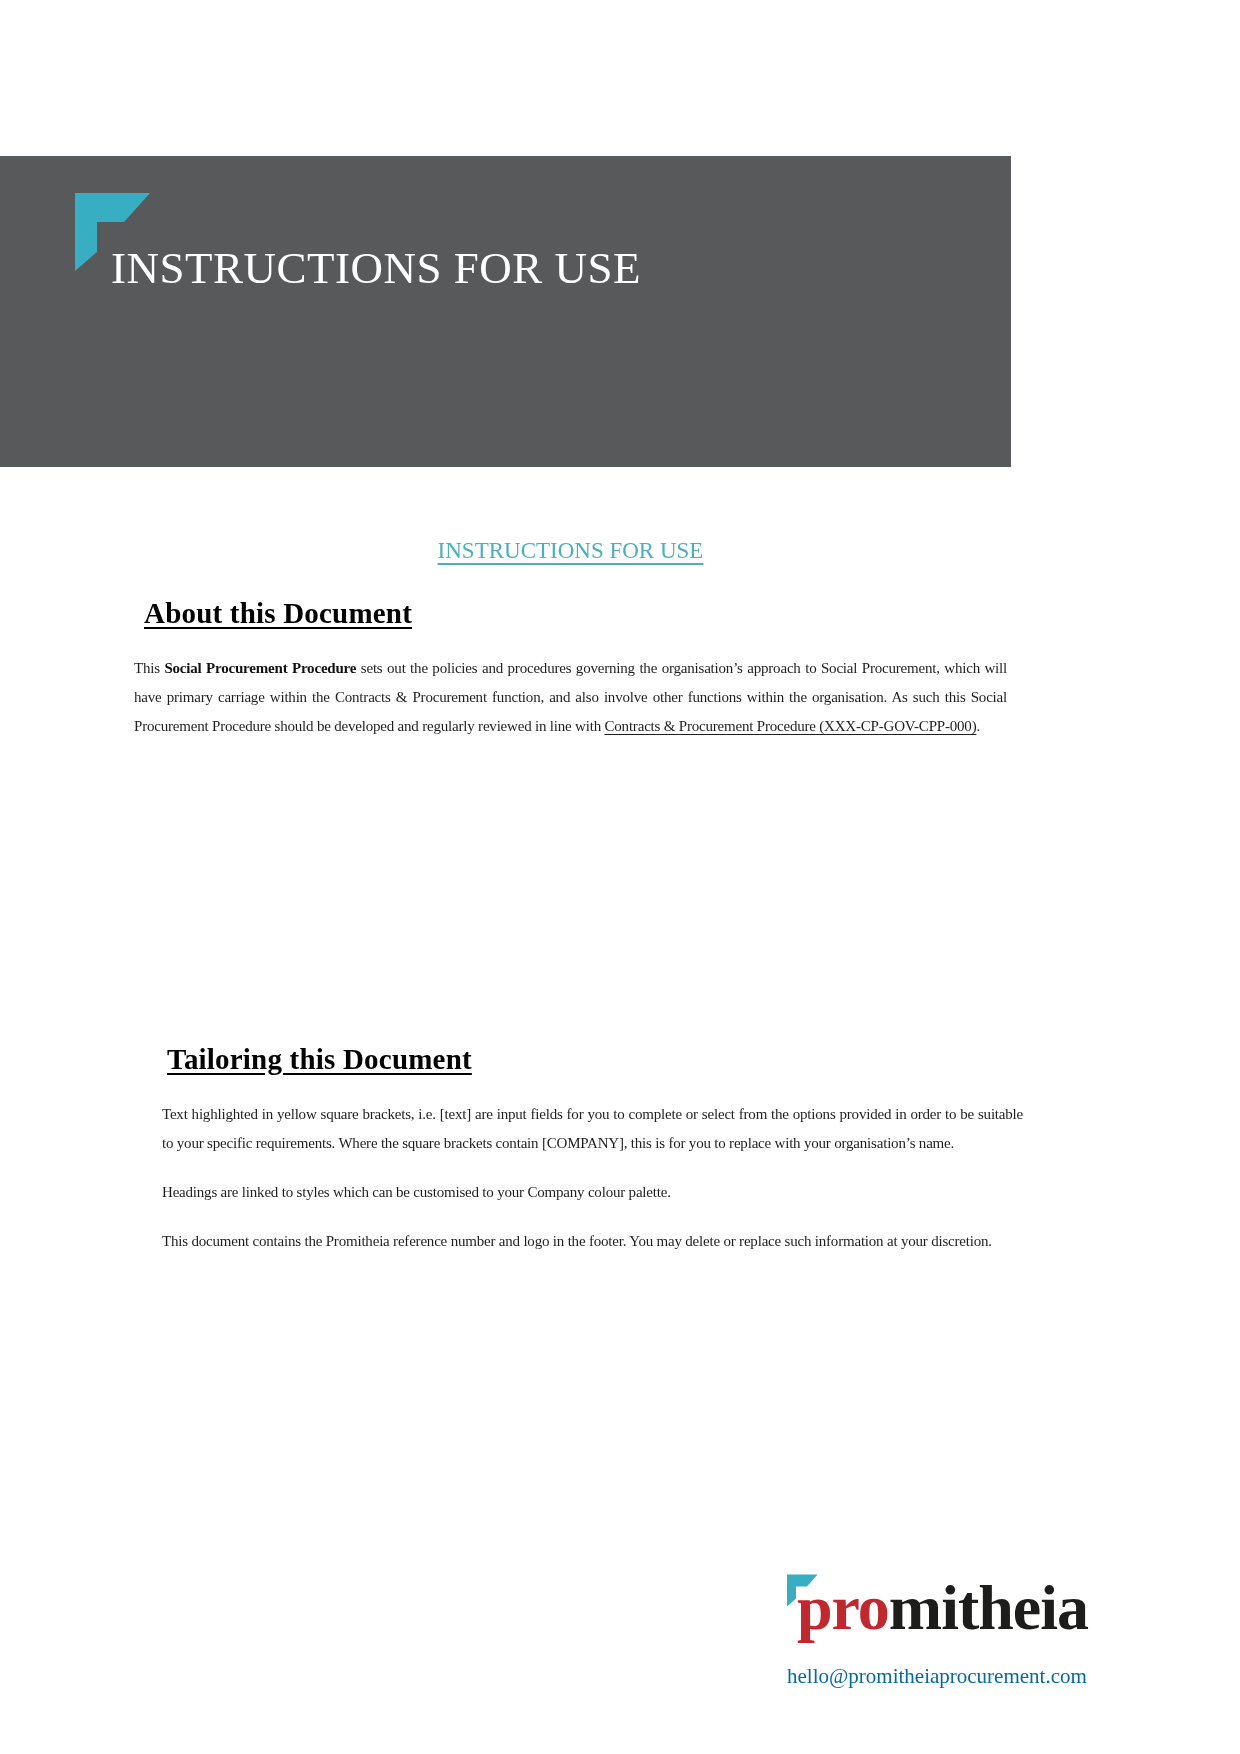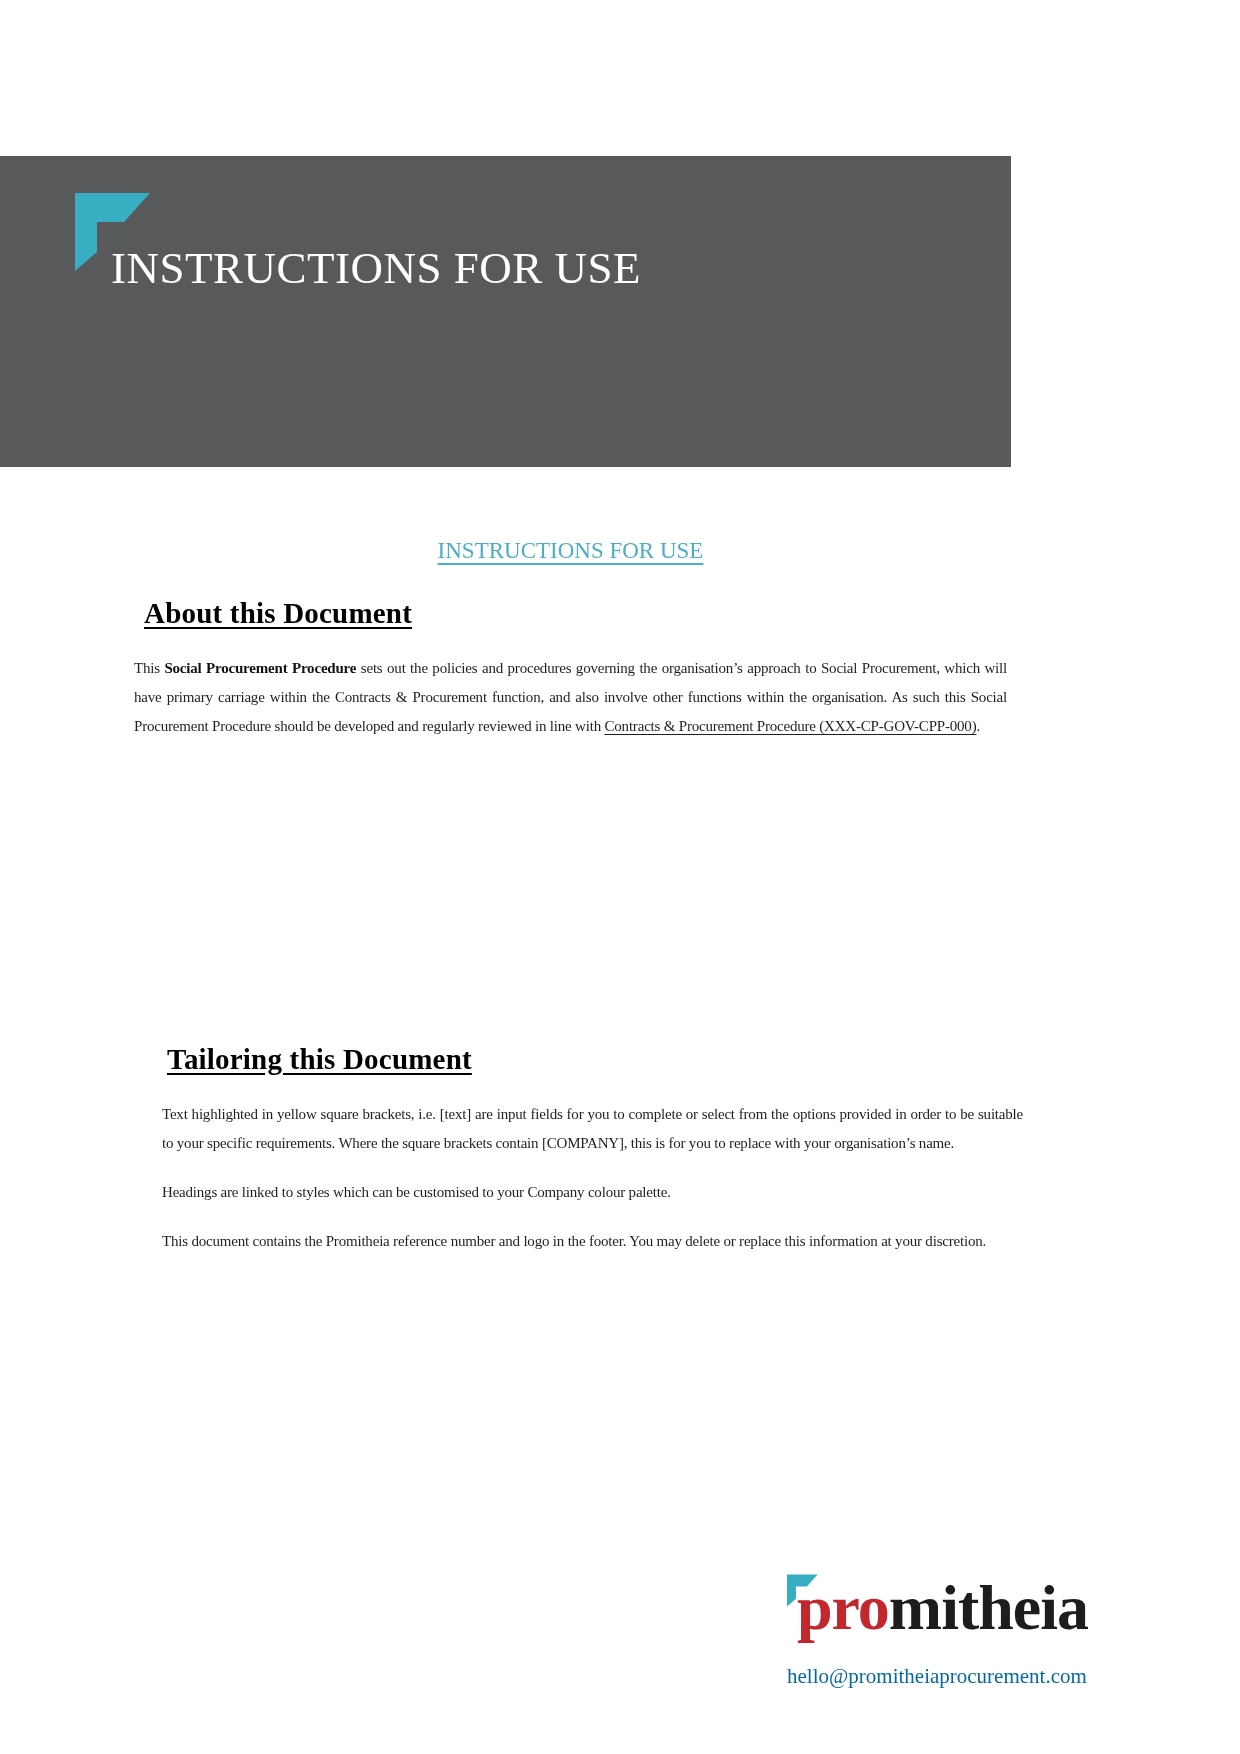--- a/index.html
+++ b/index.html
@@ -70,21 +70,21 @@
 
   <div class="section-about">
     <h2 class="sec-heading">About this Document</h2>
     <p class="body-par"><span>This </span><b>Social Procurement Procedure</b><span> sets out the policies and procedures governing the organisation’s approach to Social Procurement, which will have primary carriage within the Contracts &amp; Procurement function, and also involve other functions within the organisation. As such this Social Procurement Procedure should be developed and regularly reviewed in line with </span><u>Contracts &amp; Procurement Procedure (XXX-CP-GOV-CPP-000)</u><span>.</span></p>
   </div>
 
   <div class="section-tailoring">
     <h2 class="sec-heading">Tailoring this Document</h2>
     <p class="body-par">Text highlighted in yellow square brackets, i.e. [text] are input fields for you to complete or select from the options provided in order to be suitable to your specific requirements.  Where the square brackets contain [COMPANY], this is for you to replace with your organisation’s name.</p>
     <p class="body-par">Headings are linked to styles which can be customised to your Company colour palette.</p>
-    <p class="body-par">This document contains the Promitheia reference number and logo in the footer.  You may delete or replace this information at your discretion.</p>
+    <p class="body-par">This document contains the Promitheia reference number and logo in the footer.  You may delete or replace such information at your discretion.</p>
   </div>
 
   <div class="logo-wrap">
     <svg class="logo-mark" viewBox="0 0 76 80" aria-hidden="true">
       <polygon points="0,1 75,1 49,30 22,30 22,60 0,79" fill="#38aec3"></polygon>
     </svg>
     <div class="logo-text"><span class="logo-pro">pro</span><span class="logo-rest">mitheia</span></div>
   </div>
 
   <div class="footer-email">hello@promitheiaprocurement.com</div>

